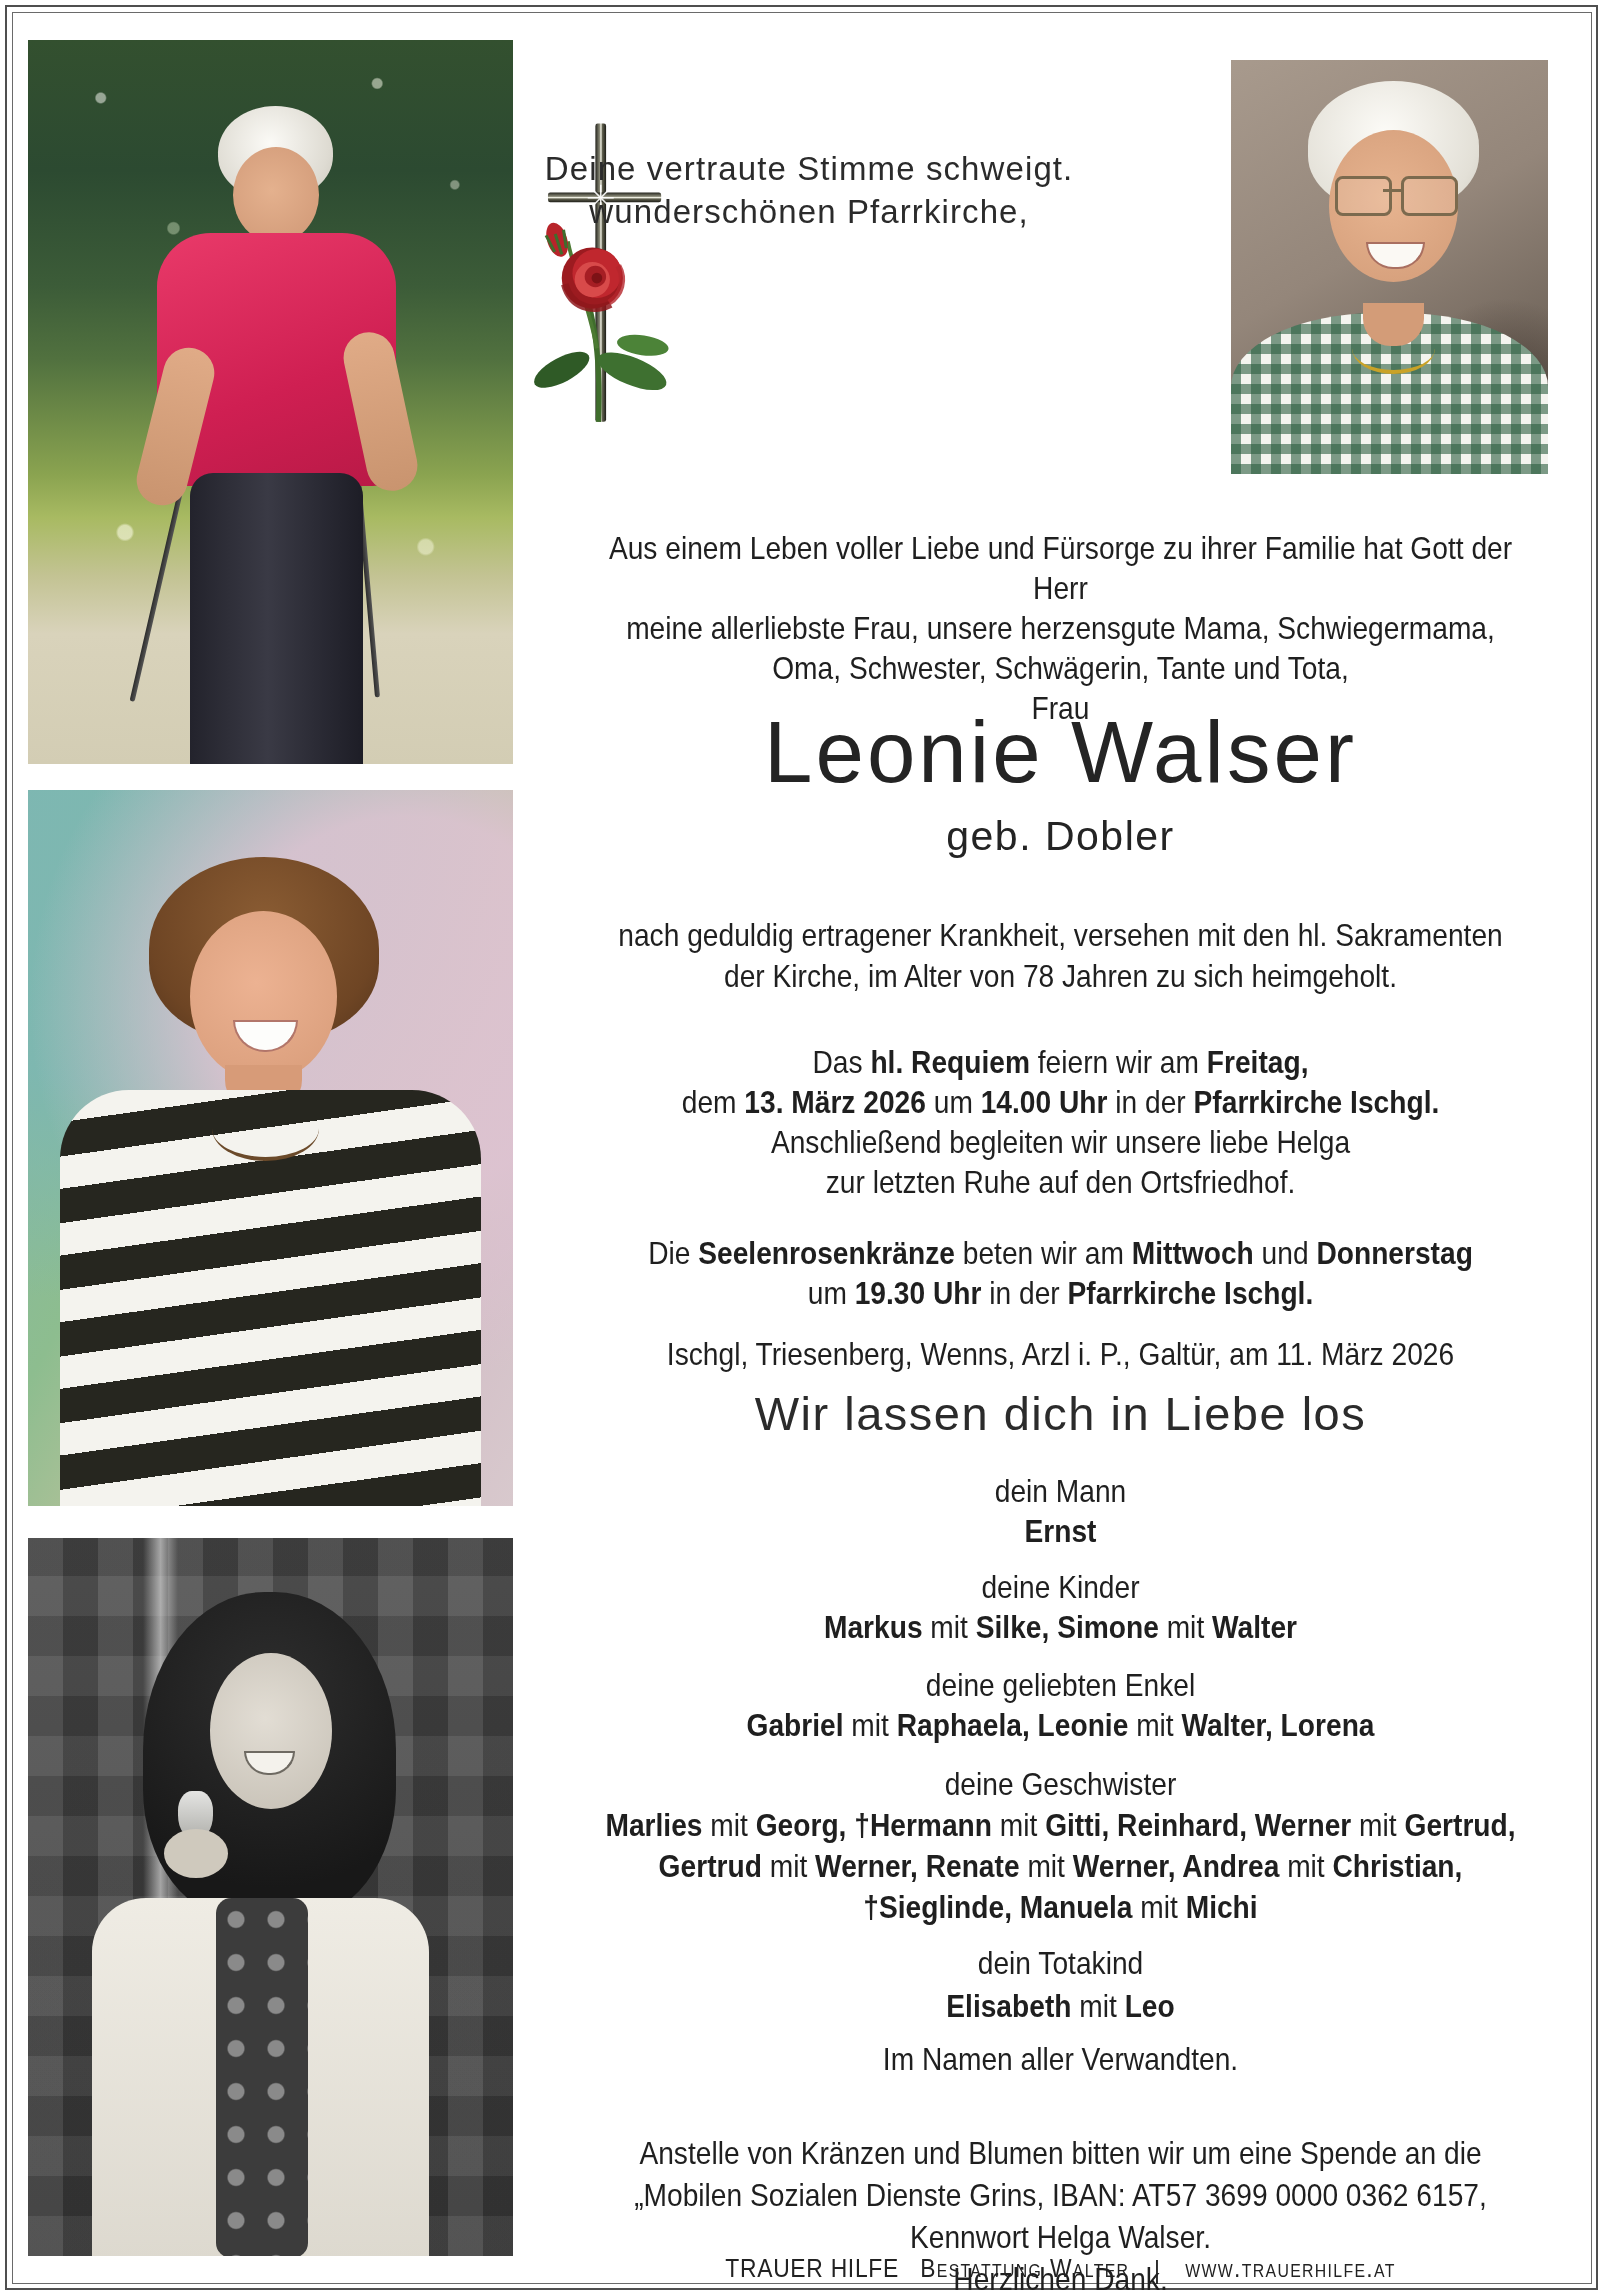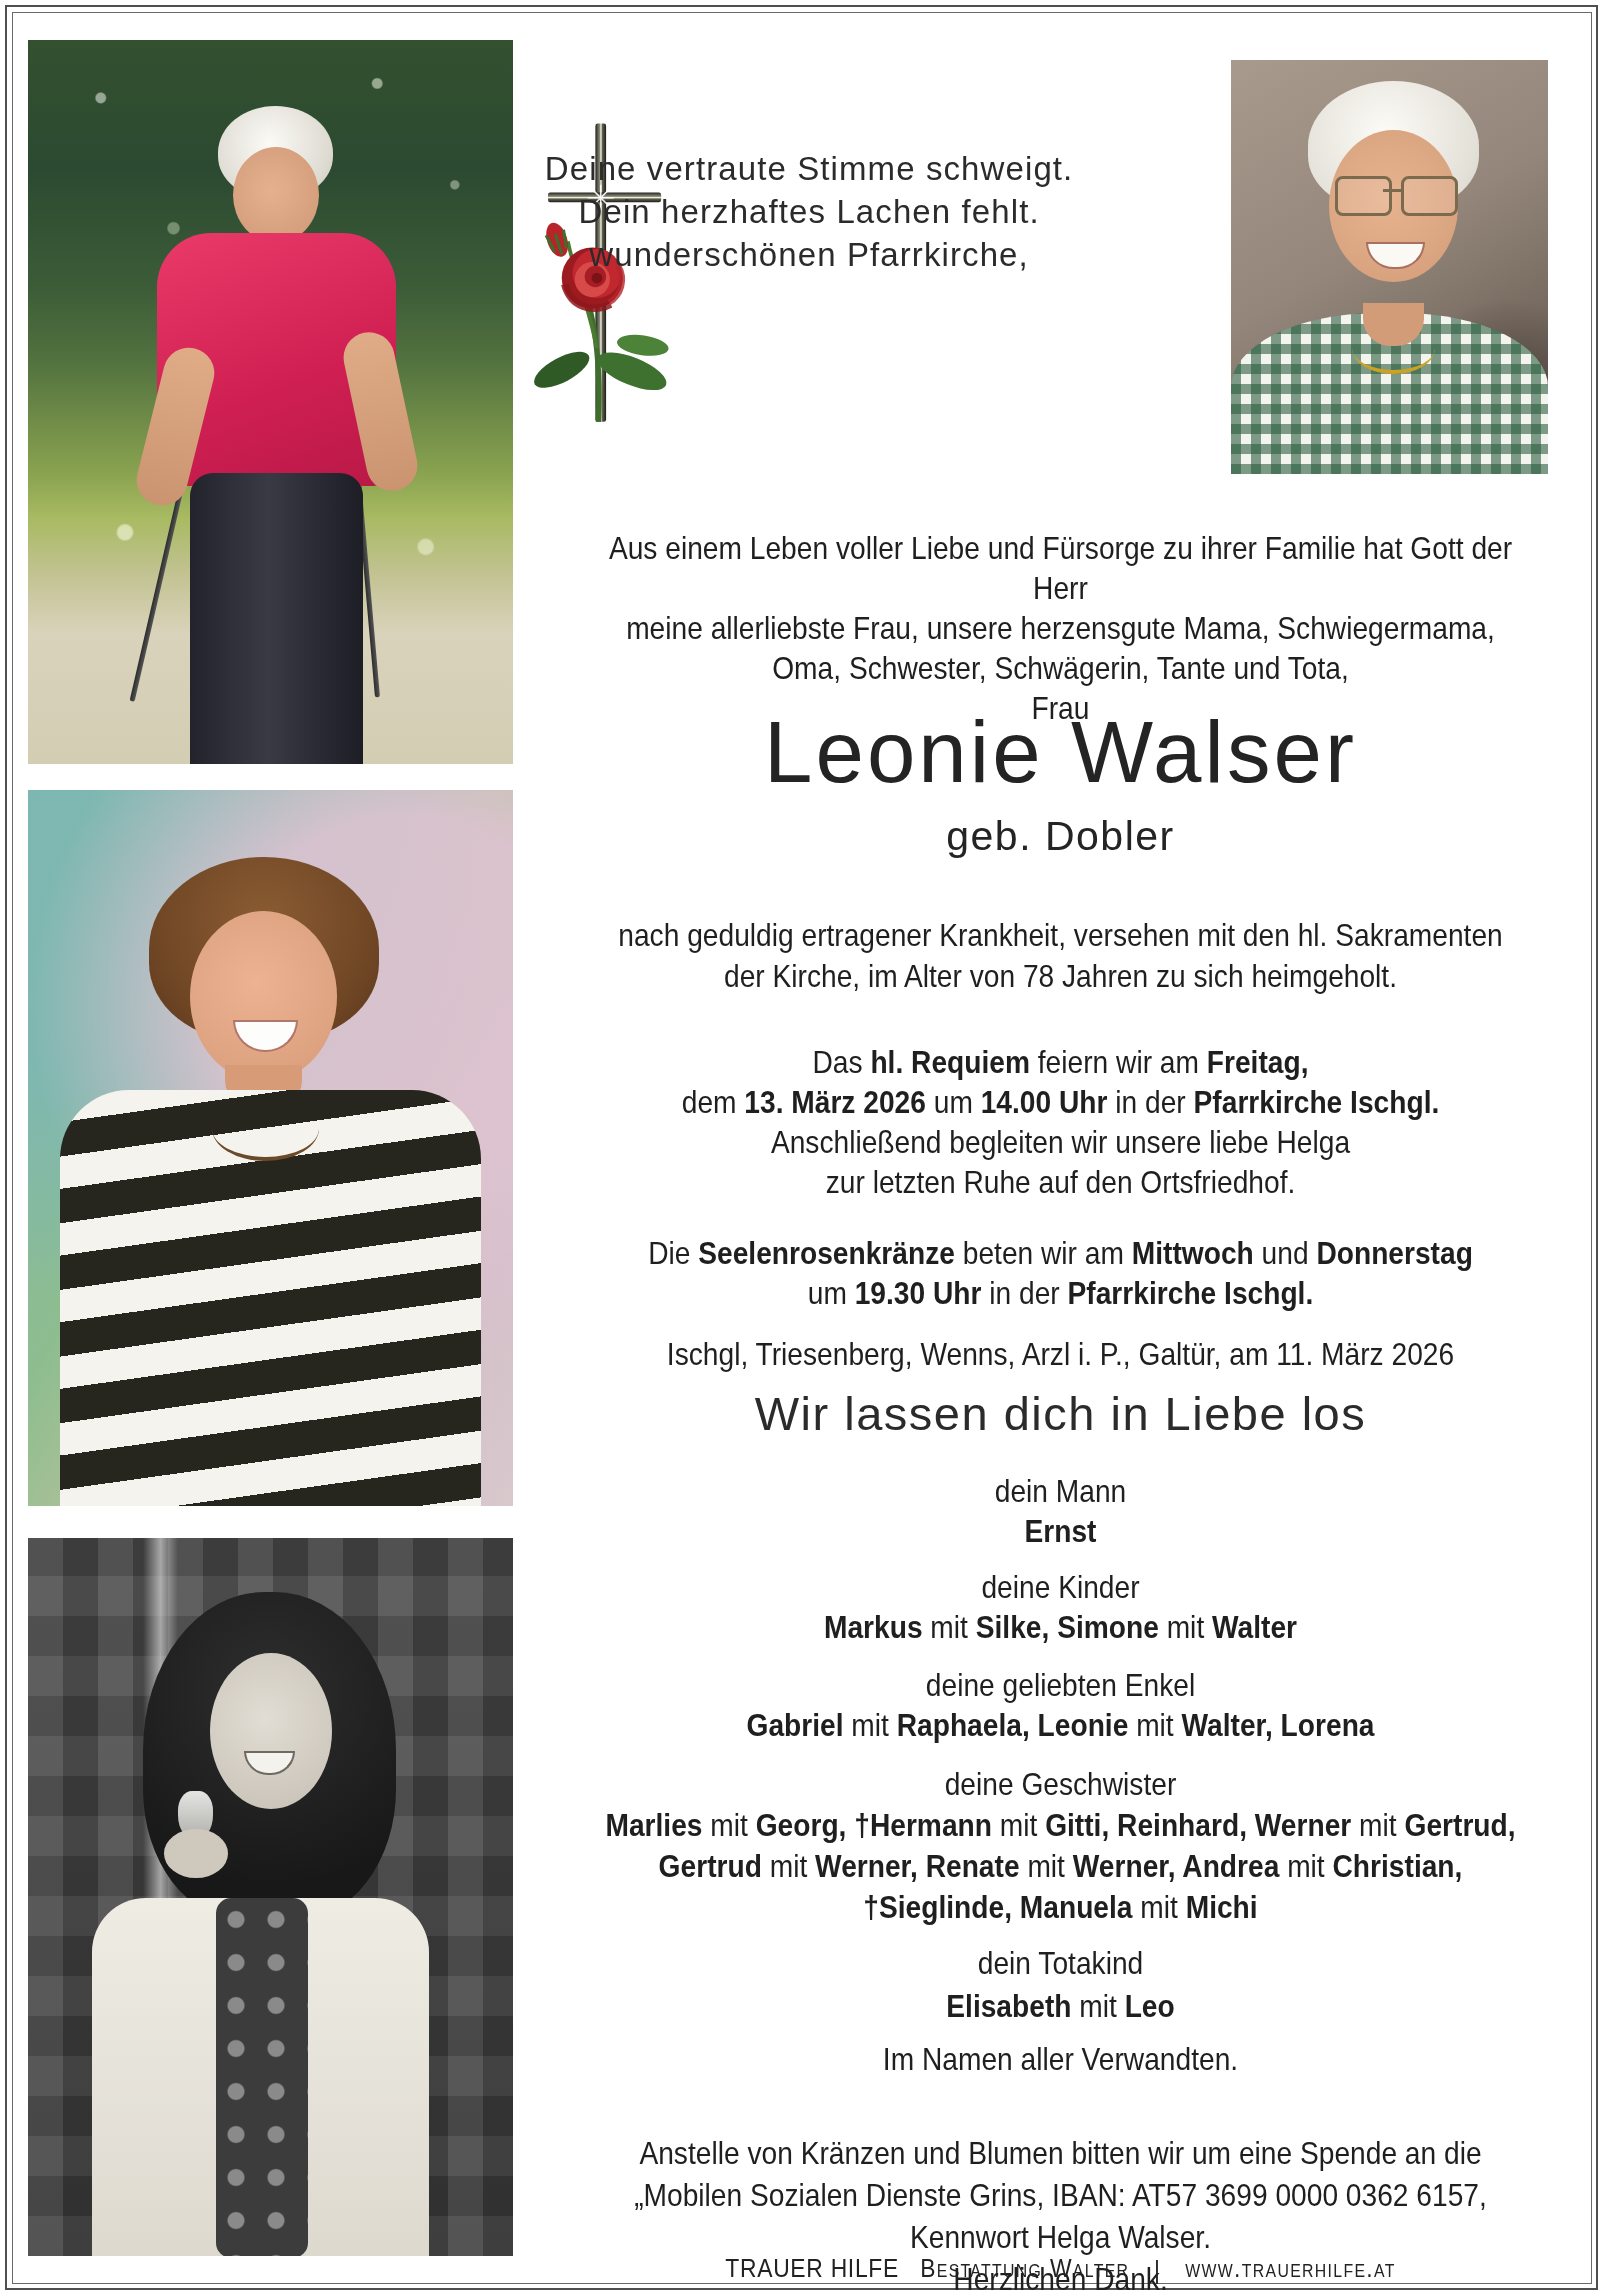--- a/index.html
+++ b/index.html
@@ -241,21 +241,20 @@
         <path d="M48 216 C 56 246, 84 254, 108 242" stroke="#8e171c" stroke-width="10" fill="none" opacity="0.85"></path>
         <path d="M118 192 C 128 210, 122 230, 106 240" stroke="#b5262c" stroke-width="8" fill="none" opacity="0.8"></path>
       </g>
     </svg>
   </div>
 
   <div class="col">
 
     <div class="blk poem">
         <div>Deine vertraute Stimme schweigt.</div>
-        <div>Dein herzhaftes Lachen fehlt.</div>
         <div>wunderschönen Pfarrkirche,</div>
       </div>
 
     <div class="blk intro cond">
         <div>Aus einem Leben voller Liebe und Fürsorge zu ihrer Familie hat Gott der Herr</div>
         <div>meine allerliebste Frau, unsere herzensgute Mama, Schwiegermama,</div>
         <div>Oma, Schwester, Schwägerin, Tante und Tota,</div>
         <div>Frau</div>
       </div>
 

